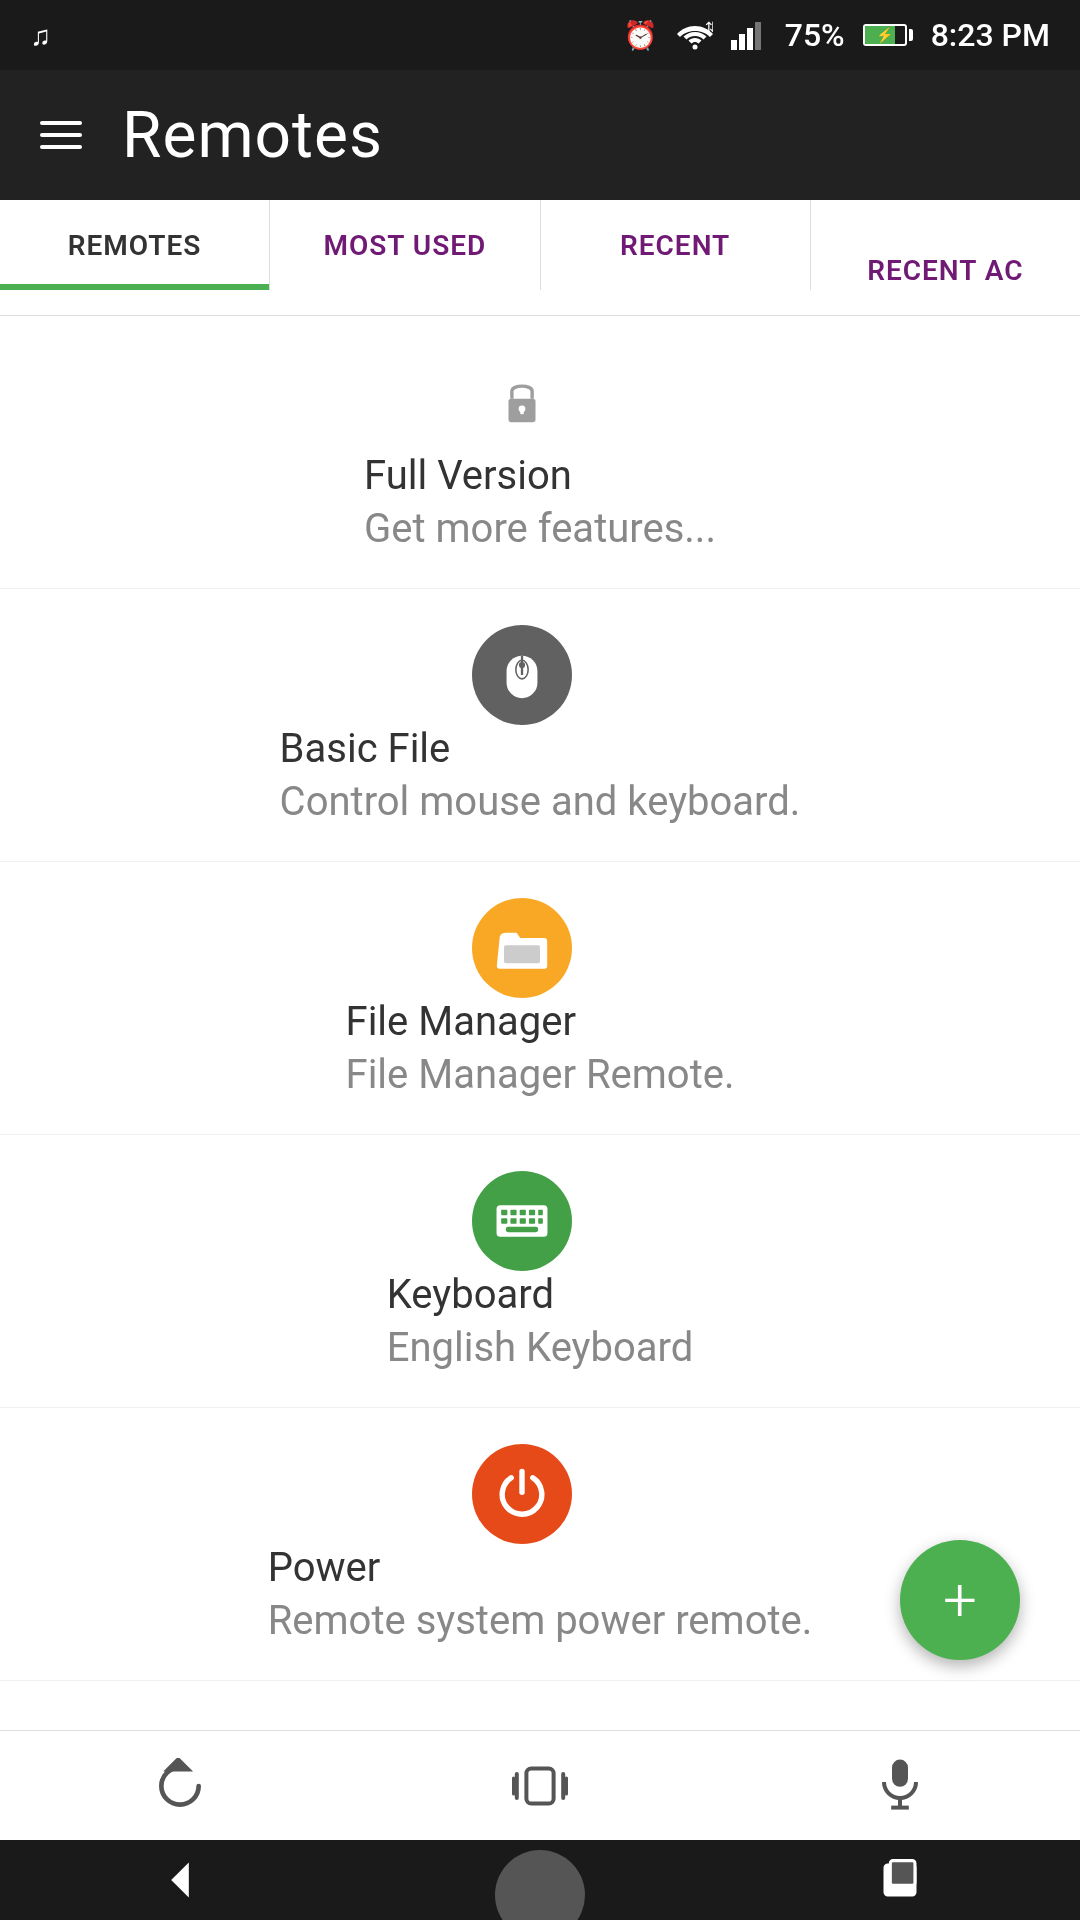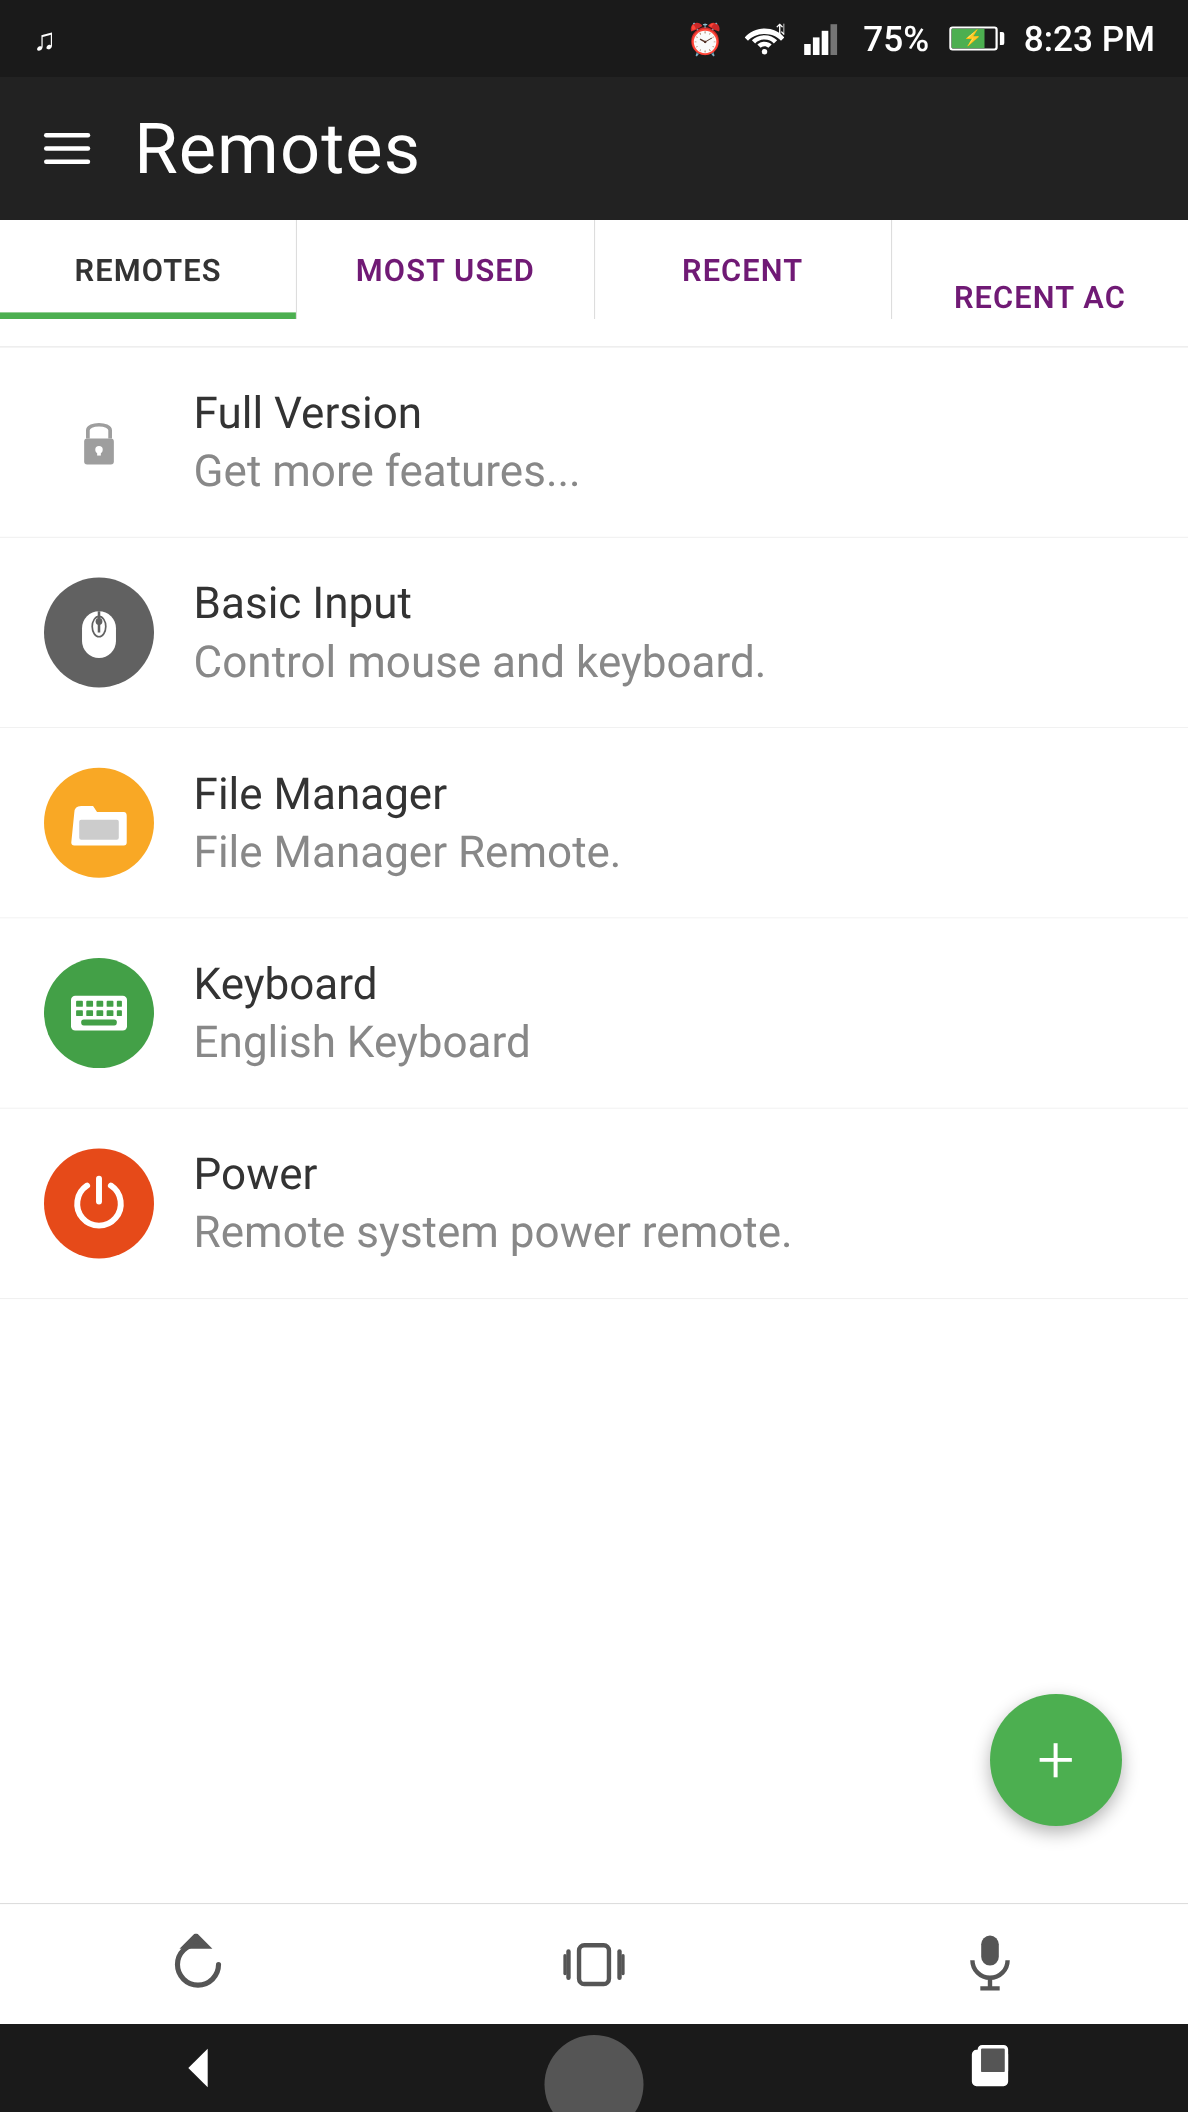--- a/index.html
+++ b/index.html
@@ -151,20 +151,21 @@
       flex: 1;
       overflow-y: auto;
     }
     .list-item {
       display: flex;
       align-items: center;
       padding: 36px 40px;
       border-bottom: 1px solid #f0f0f0;
       cursor: pointer;
       background: white;
+      flex-direction: column;
     }
 
     .item-icon {
       width: 100px;
       height: 100px;
       border-radius: 50%;
       display: flex;
       align-items: center;
       justify-content: center;
       margin-right: 36px;
@@ -369,21 +370,21 @@
     <div class="list-item">
       <div class="item-icon" style="background: #616161;">
         <svg viewBox="0 0 50 70" fill="white" width="54" height="64">
           <rect x="5" y="10" width="40" height="55" rx="20" ry="20" fill="white"></rect>
           <line x1="25" y1="10" x2="25" y2="35" stroke="#616161" stroke-width="3"></line>
           <ellipse cx="25" cy="28" rx="8" ry="12" fill="none" stroke="#616161" stroke-width="2"></ellipse>
           <circle cx="25" cy="22" r="4" fill="#616161"></circle>
         </svg>
       </div>
       <div class="item-text">
-        <span class="item-title">Basic Input</span>
+        <span class="item-title">Basic File</span>
         <span class="item-subtitle">Control mouse and keyboard.</span>
       </div>
     </div>
 
     <div class="list-item">
       <div class="item-icon" style="background: #f9a825;">
         <svg viewBox="0 0 60 50" fill="white" width="60" height="56">
           <path d="M5 15 Q5 8 12 8 L24 8 L28 14 L55 14 Q58 14 58 18 L58 45 Q58 48 55 48 L5 48 Q2 48 2 45 Z"></path>
           <rect x="10" y="22" width="40" height="20" rx="2" fill="rgba(0,0,0,0.2)"></rect>
         </svg>

